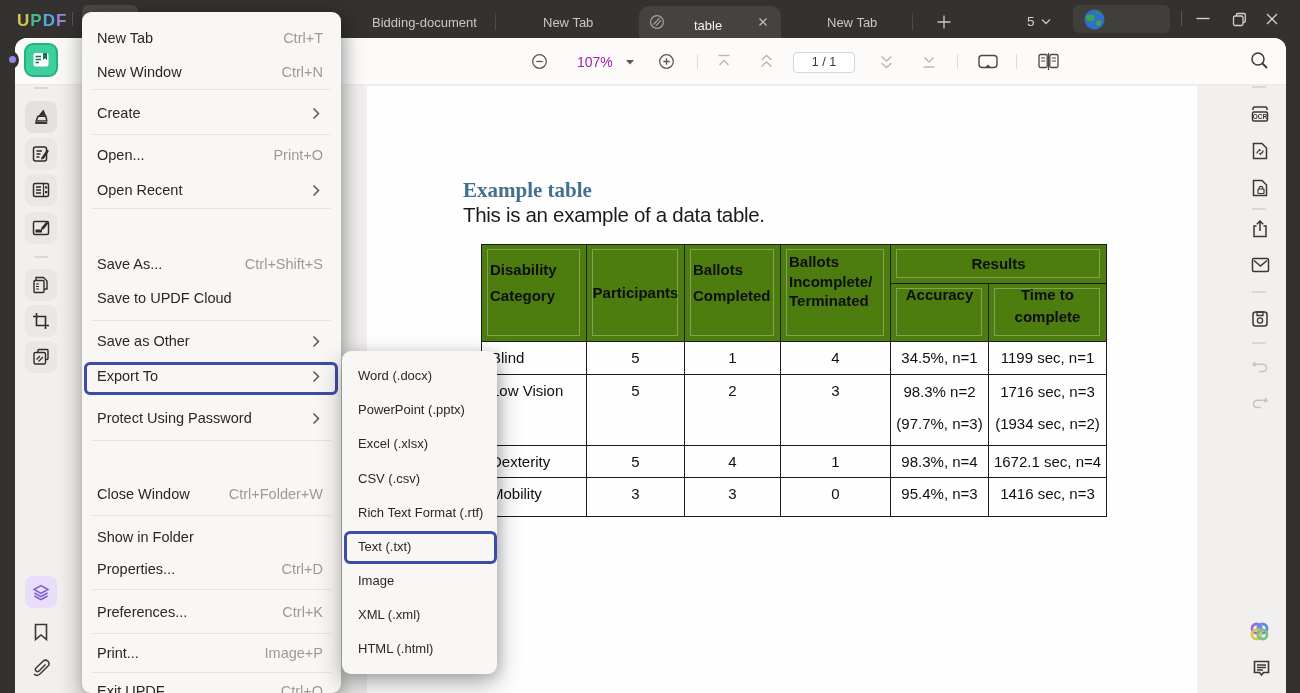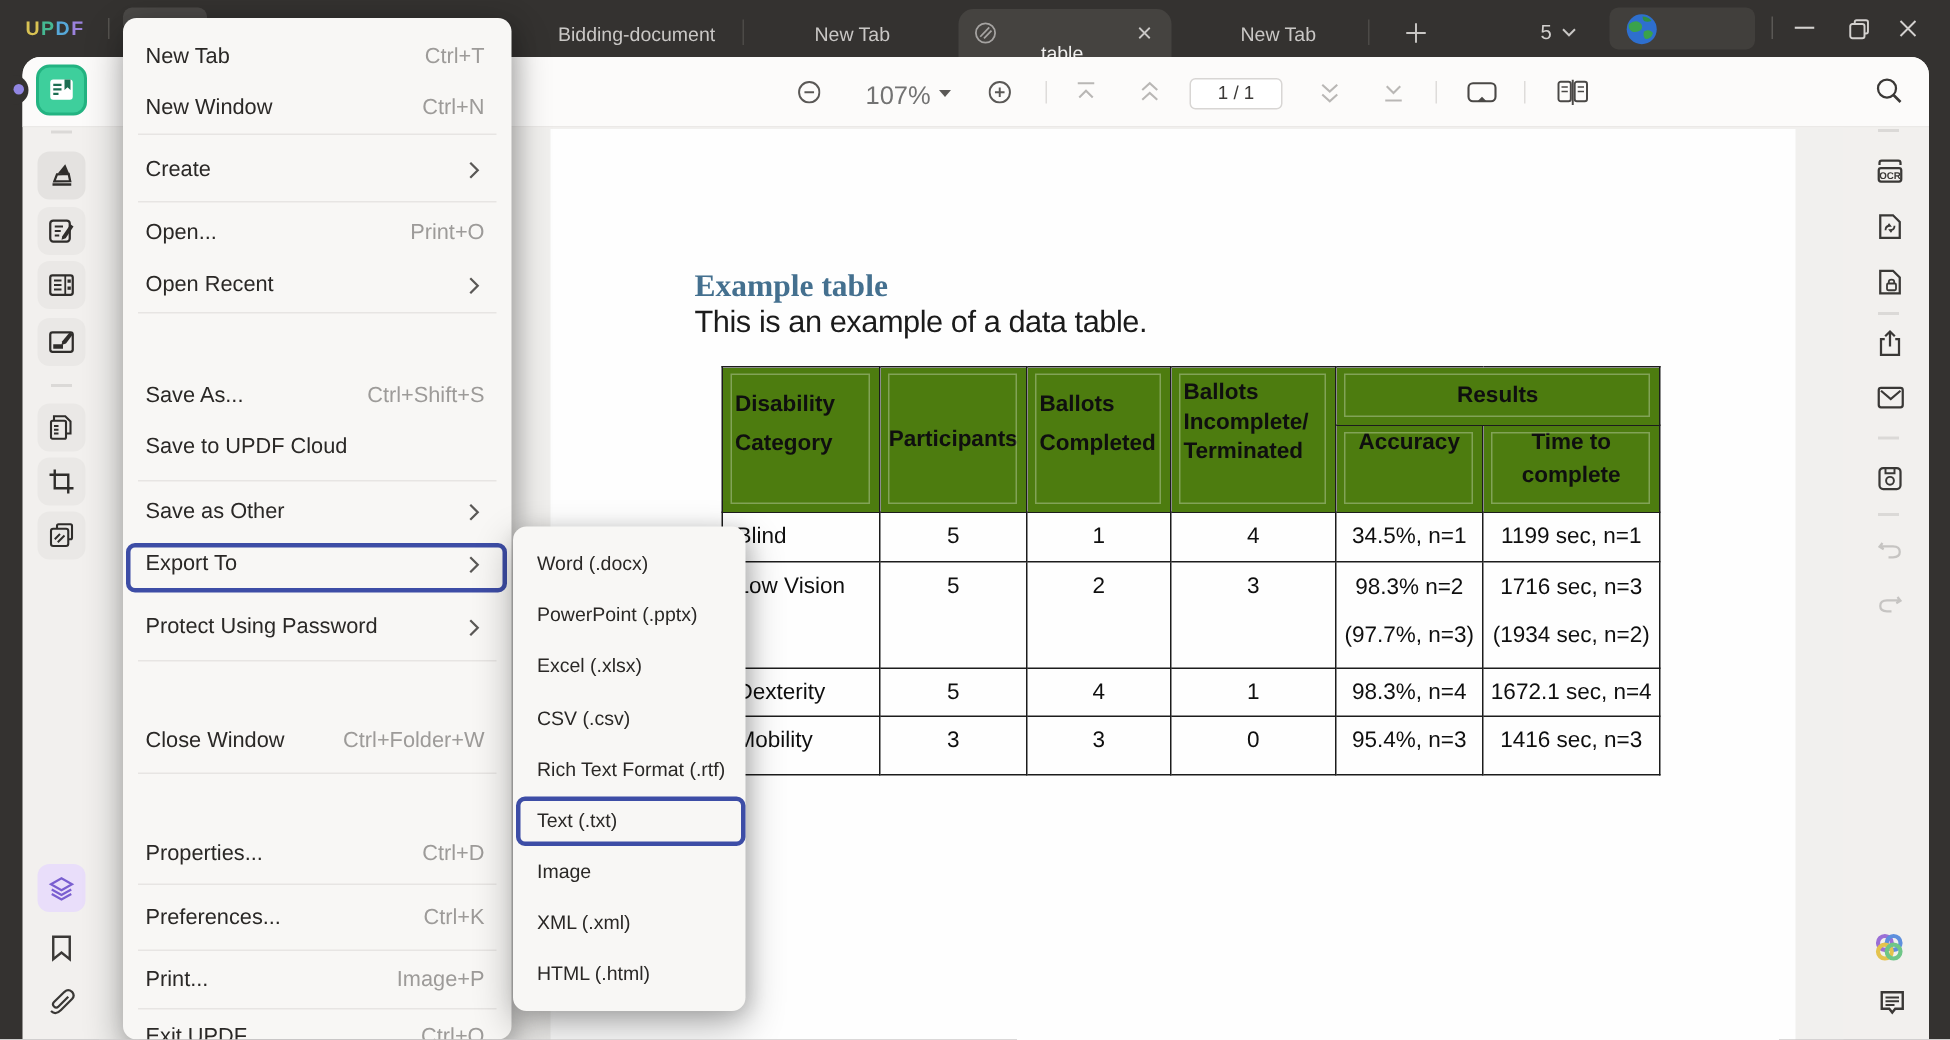--- a/index.html
+++ b/index.html
@@ -2,21 +2,21 @@
 <html><head>
 <meta charset="utf-8">
 <style>
   * { margin:0; padding:0; box-sizing:border-box; }
   html,body { width:1300px; height:693px; overflow:hidden; }
   #app { position:relative; width:1300px; height:693px; background:#343230;
          font-family:"Liberation Sans", sans-serif; overflow:hidden; }
   .abs { position:absolute; }
 
   
-  .logo { left:17px; top:11px; font-size:13px; font-weight:bold; letter-spacing:1px; }
+  .logo { left:17px; top:11px; font-size:17px; font-weight:bold; letter-spacing:1px; }
   .tabtxt { top:15px; font-size:13px; color:#c9c7c5; }
   .vsep { width:1px; background:#55534f; }
   .activetab { left:639px; top:6px; width:142px; height:32px; background:#454340;
                border-radius:10px 10px 0 0; }
 
   
   #shell { left:15px; top:38px; width:1271px; height:655px; background:#f2f0ee;
            border-radius:12px 12px 0 0; }
   #toolbar { left:0; top:0; width:1271px; height:47px; background:#fcfbfa;
              border-radius:12px 12px 0 0; border-bottom:1px solid #ebe9e7; }
@@ -71,21 +71,21 @@
 
   <div class="abs tabtxt" style="left:372px;">Bidding-document</div>
   <div class="abs vsep" style="left:495px; top:13px; height:17px; background:#4c4a47;"></div>
   <div class="abs tabtxt" style="left:543px;">New Tab</div>
 
   <div class="abs activetab"></div>
   <svg class="ic" style="left:649px; top:14px;" width="16" height="16" viewBox="0 0 16 16">
     <circle cx="8" cy="8" r="6.4" fill="none" stroke="#a5a3a1" stroke-width="1.2"></circle>
     <path d="M4.5 10.5 L10.5 4.2 M7 11.6 L12 6.4" stroke="#a5a3a1" stroke-width="1.2" fill="none"></path>
   </svg>
-  <div class="abs" style="left:694px; top:28px; font-size:13px; color:#f1f0ef;">table</div>
+  <div class="abs" style="left:694px; top:18px; font-size:13px; color:#f1f0ef;">table</div>
   <svg class="ic" style="left:757px; top:16px;" width="12" height="12" viewBox="0 0 12 12">
     <path d="M2.5 2.5 L9.5 9.5 M9.5 2.5 L2.5 9.5" stroke="#c9c7c5" stroke-width="1.2"></path>
   </svg>
 
   <div class="abs tabtxt" style="left:827px;">New Tab</div>
   <div class="abs vsep" style="left:912px; top:13px; height:17px; background:#4c4a47;"></div>
   <svg class="ic" style="left:936px; top:14px;" width="16" height="16" viewBox="0 0 16 16">
     <path d="M8 1.5 V14.5 M1.5 8 H14.5" stroke="#c9c7c5" stroke-width="1.3"></path>
   </svg>
 
@@ -175,21 +175,21 @@
               </tr>
         </tbody>
           </table>
       </div>
     </div>
 
     <svg class="ic" style="left:517px; top:16px;" width="15" height="15" viewBox="0 0 15 15">
       <circle cx="7.5" cy="7.5" r="6.8" fill="none" stroke="#5a5856" stroke-width="1.3"></circle>
       <path d="M4.3 7.5 H10.7" stroke="#5a5856" stroke-width="1.3"></path>
     </svg>
-    <div class="abs" style="left:562px; top:16px; width:32px; text-align:left; font-size:17px; color:#737373;">107%</div>
+    <div class="abs" style="left:562px; top:16px; width:32px; text-align:left; font-size:14px; color:#a21caf;">107%</div>
     <svg class="ic" style="left:610px; top:21px;" width="10" height="7" viewBox="0 0 10 7">
       <path d="M1 1 L5 5.6 L9 1 Z" fill="#5a5856"></path>
     </svg>
     <svg class="ic" style="left:644px; top:16px;" width="15" height="15" viewBox="0 0 15 15">
       <circle cx="7.5" cy="7.5" r="6.8" fill="none" stroke="#5a5856" stroke-width="1.3"></circle>
       <path d="M4.3 7.5 H10.7 M7.5 4.3 V10.7" stroke="#5a5856" stroke-width="1.3"></path>
     </svg>
     <div class="abs vsep" style="left:682px; top:16px; height:15px; background:#dedcda;"></div>
     <svg class="ic" style="left:701px; top:16px;" width="16" height="15" viewBox="0 0 16 15">
       <path d="M2.5 1.5 H13.5" stroke="#b9b7b5" stroke-width="1.4"></path>
@@ -379,20 +379,21 @@
           </svg>
         </span></div>
     <div class="mi" style="top:394px;">Protect Using Password<span class="ch">
           <svg width="8" height="13" viewBox="0 0 8 13">
             <path d="M1.5 1.5 L6.5 6.5 L1.5 11.5" fill="none" stroke="#5a5856" stroke-width="1.5"></path>
           </svg>
         </span></div>
     <div class="msep" style="top:428px;"></div>
     <div class="mi" style="top:470px;">Close Window<span class="sc">Ctrl+Folder+W</span></div>
     <div class="msep" style="top:502.5px;"></div>
+    <div class="mi" style="top:512.5px;">Show in Folder</div>
     <div class="mi" style="top:544.5px;">Properties...<span class="sc">Ctrl+D</span></div>
     <div class="msep" style="top:577px;"></div>
     <div class="mi" style="top:588px;">Preferences...<span class="sc">Ctrl+K</span></div>
     <div class="msep" style="top:620.5px;"></div>
     <div class="mi" style="top:628.5px;">Print...<span class="sc">Image+P</span></div>
     <div class="msep" style="top:660px;"></div>
     <div class="mi" style="top:667px;">Exit UPDF<span class="sc">Ctrl+Q</span></div>
   </div>
   <div id="hl1" class="abs"></div>
 

